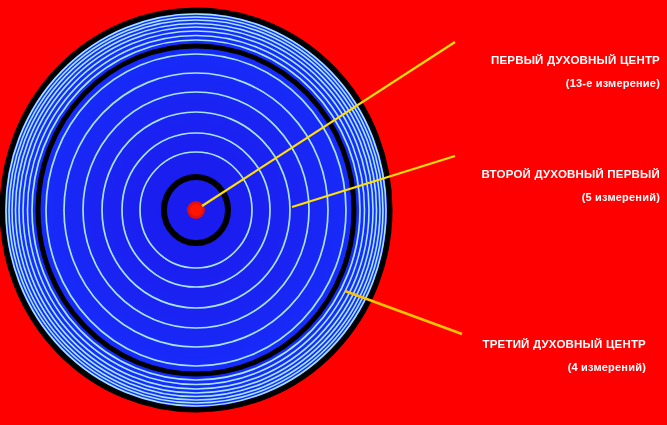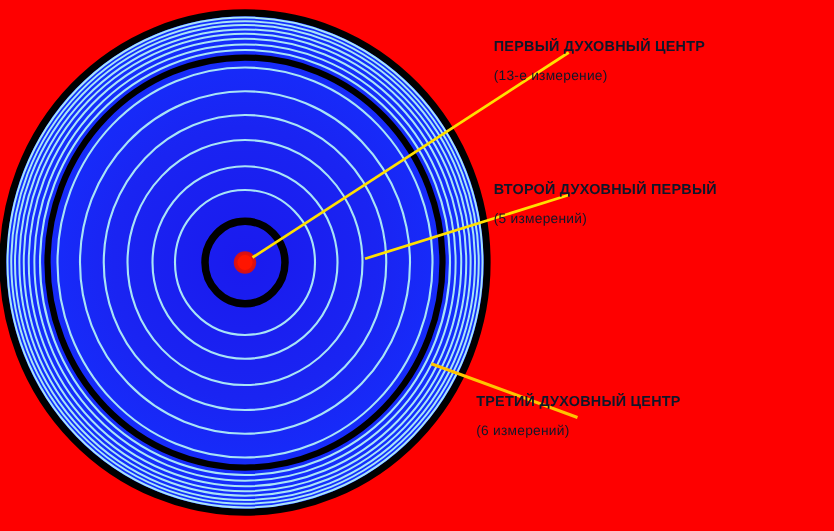--- a/index.html
+++ b/index.html
@@ -18,33 +18,35 @@
   #diagram-svg {
     position: absolute;
     left: 0;
     top: 0;
     width: 667px;
     height: 425px;
     display: block;
   }
   .label-group {
     position: absolute;
-    color: #0f172a;
+    text-align: right;
+    color: #ffffff;
+    margin-top: 22px;
     -webkit-font-smoothing: antialiased;
   }
   .label-title {
     font-size: 11.5px;
     font-weight: bold;
     letter-spacing: 0.2px;
     white-space: nowrap;
     line-height: 14px;
   }
   .label-sub {
     font-size: 11px;
-    font-weight: normal;
+    font-weight: bold;
     letter-spacing: 0.2px;
     white-space: nowrap;
     line-height: 14px;
     margin-top: 9px;
   }
   #label-1 { left: 395px; top: 31px; width: 265px; }
   #label-2 { left: 395px; top: 145px; width: 265px; }
   #label-3 { left: 381px; top: 315px; width: 265px; }
 </style>
 </head>
@@ -115,16 +117,16 @@
     <div class="label-sub">(13-е измерение)</div>
   </div>
 
   <div class="label-group" id="label-2">
     <div class="label-title">ВТОРОЙ ДУХОВНЫЙ ПЕРВЫЙ</div>
     <div class="label-sub">(5 измерений)</div>
   </div>
 
   <div class="label-group" id="label-3">
     <div class="label-title">ТРЕТИЙ ДУХОВНЫЙ ЦЕНТР</div>
-    <div class="label-sub">(6 измерений)</div>
+    <div class="label-sub">(4 измерений)</div>
   </div>
 
 </div>
 
 </body></html>

